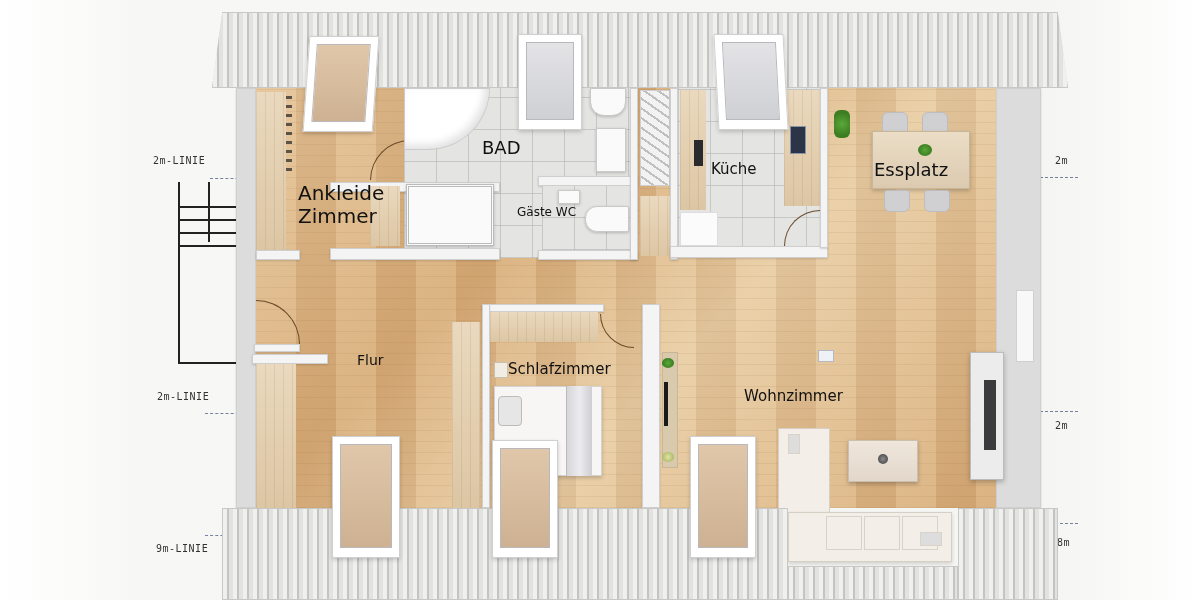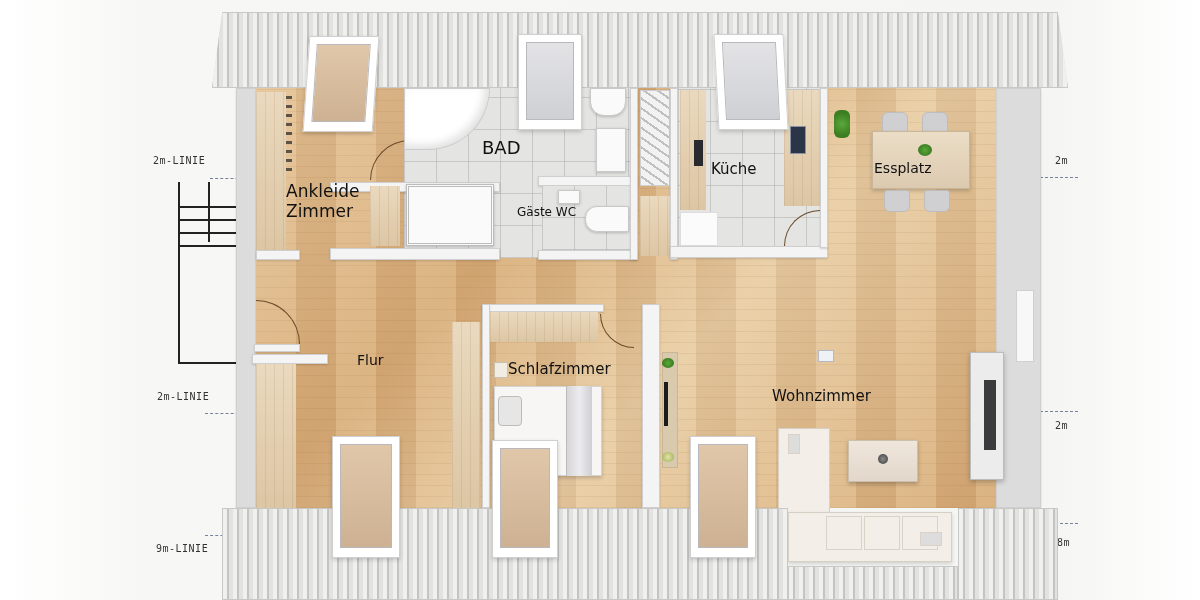--- a/index.html
+++ b/index.html
@@ -194,23 +194,23 @@
 <div class="abs skylight" style="left:332px; top:436px; width:68px; height:122px;">
     <div class="glass woodview"></div>
   </div>
 <div class="abs skylight" style="left:492px; top:440px; width:66px; height:118px;">
     <div class="glass woodview"></div>
   </div>
 <div class="abs skylight" style="left:690px; top:436px; width:66px; height:122px;">
     <div class="glass woodview"></div>
   </div>
 
-<div class="label" style="left:286px; top:182px; font-size:17px;">
+<div class="label" style="left:298px; top:182px; font-size:20px;">
   <div>Ankleide</div>
   <div>Zimmer</div>
 </div>
 <div class="label" style="left:482px; top:138px; font-size:18px;">BAD</div>
 <div class="label" style="left:517px; top:206px; font-size:12px;">Gäste WC</div>
 <div class="label" style="left:711px; top:161px; font-size:15px;">Küche</div>
-<div class="label" style="left:874px; top:160px; font-size:14px;">Essplatz</div>
+<div class="label" style="left:874px; top:160px; font-size:18px;">Essplatz</div>
 <div class="label" style="left:357px; top:352px; font-size:14px;">Flur</div>
 <div class="label" style="left:508px; top:361px; font-size:15px;">Schlafzimmer</div>
-<div class="label" style="left:772px; top:388px; font-size:15px;">Wohnzimmer</div>
+<div class="label" style="left:744px; top:388px; font-size:15px;">Wohnzimmer</div>
 
 </body></html>

